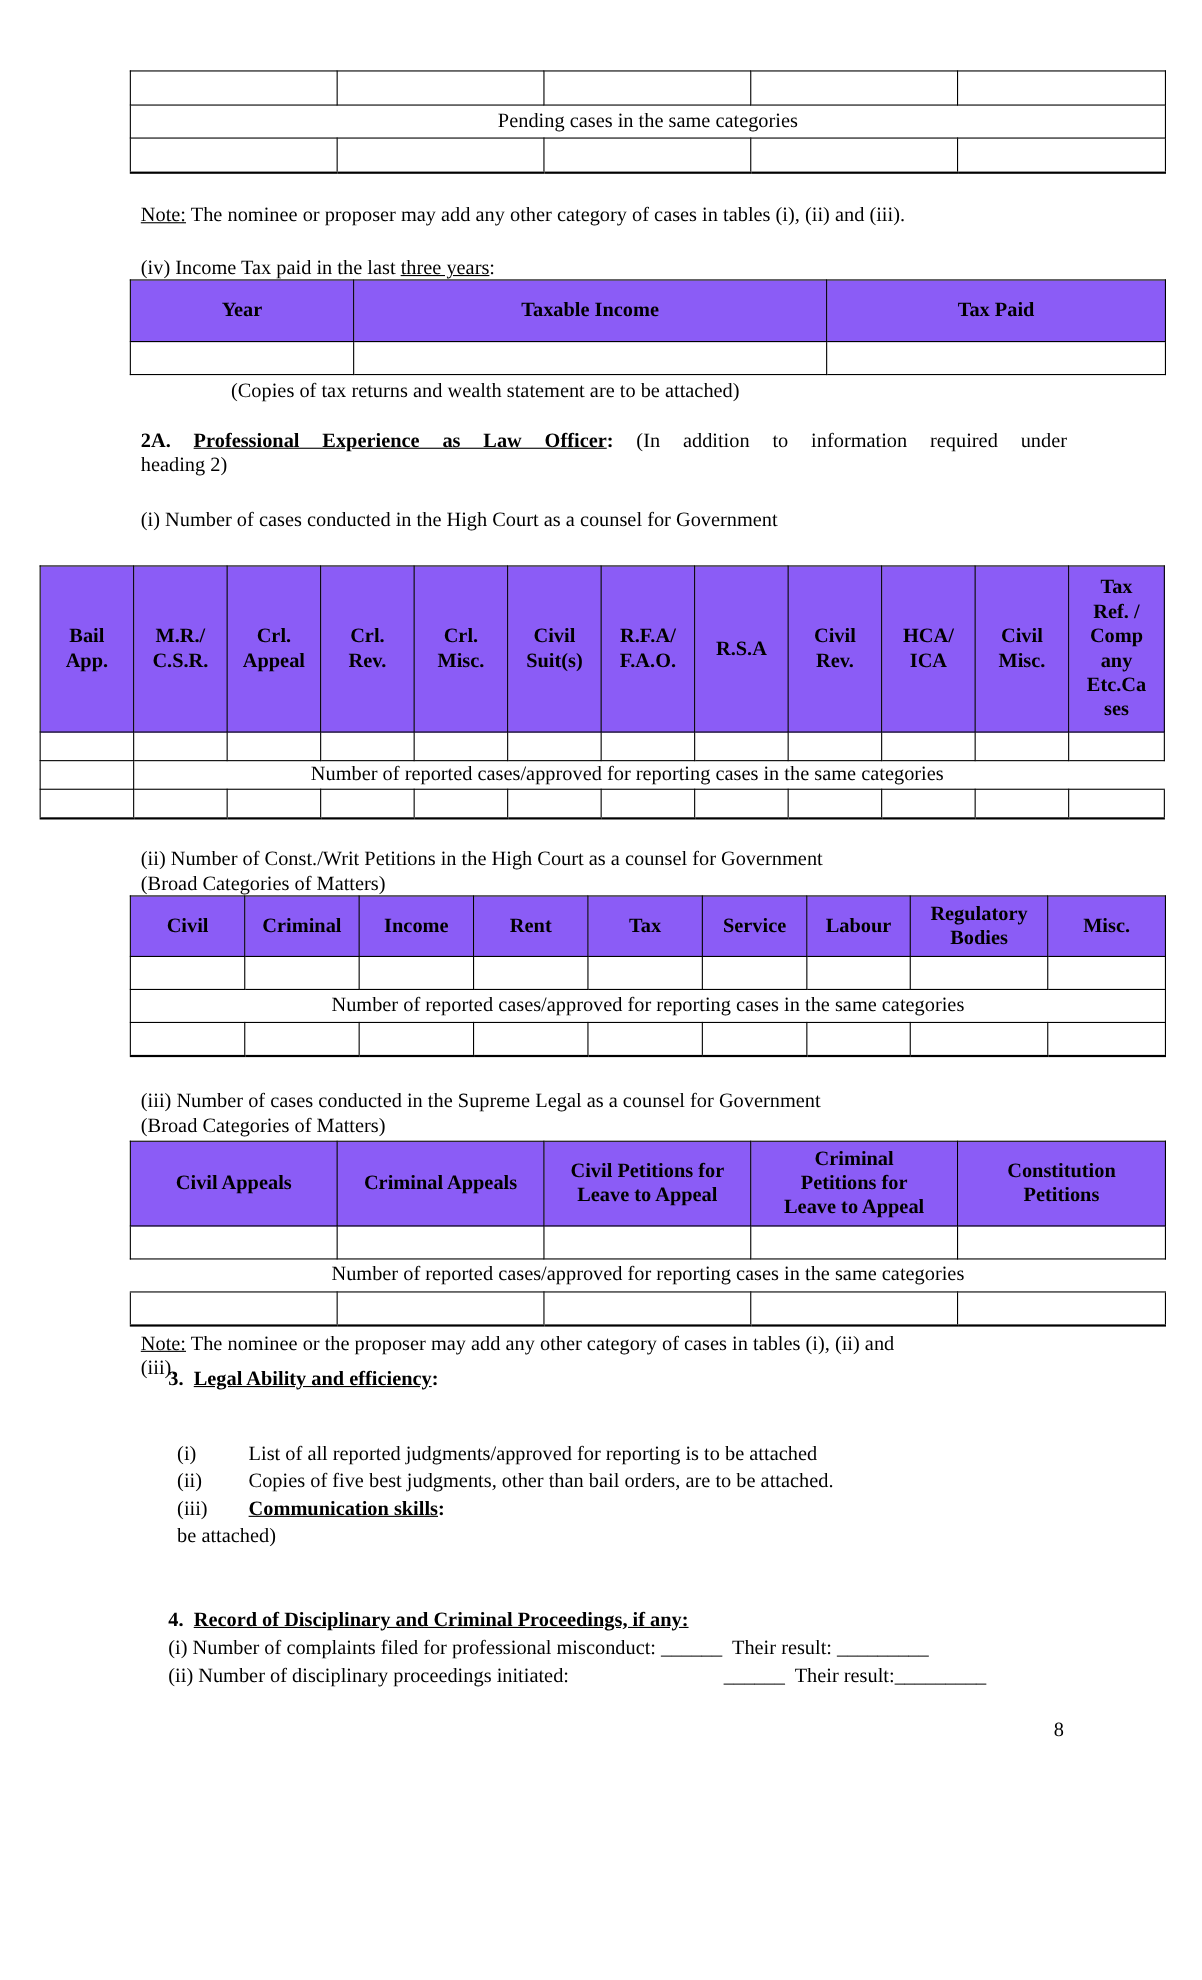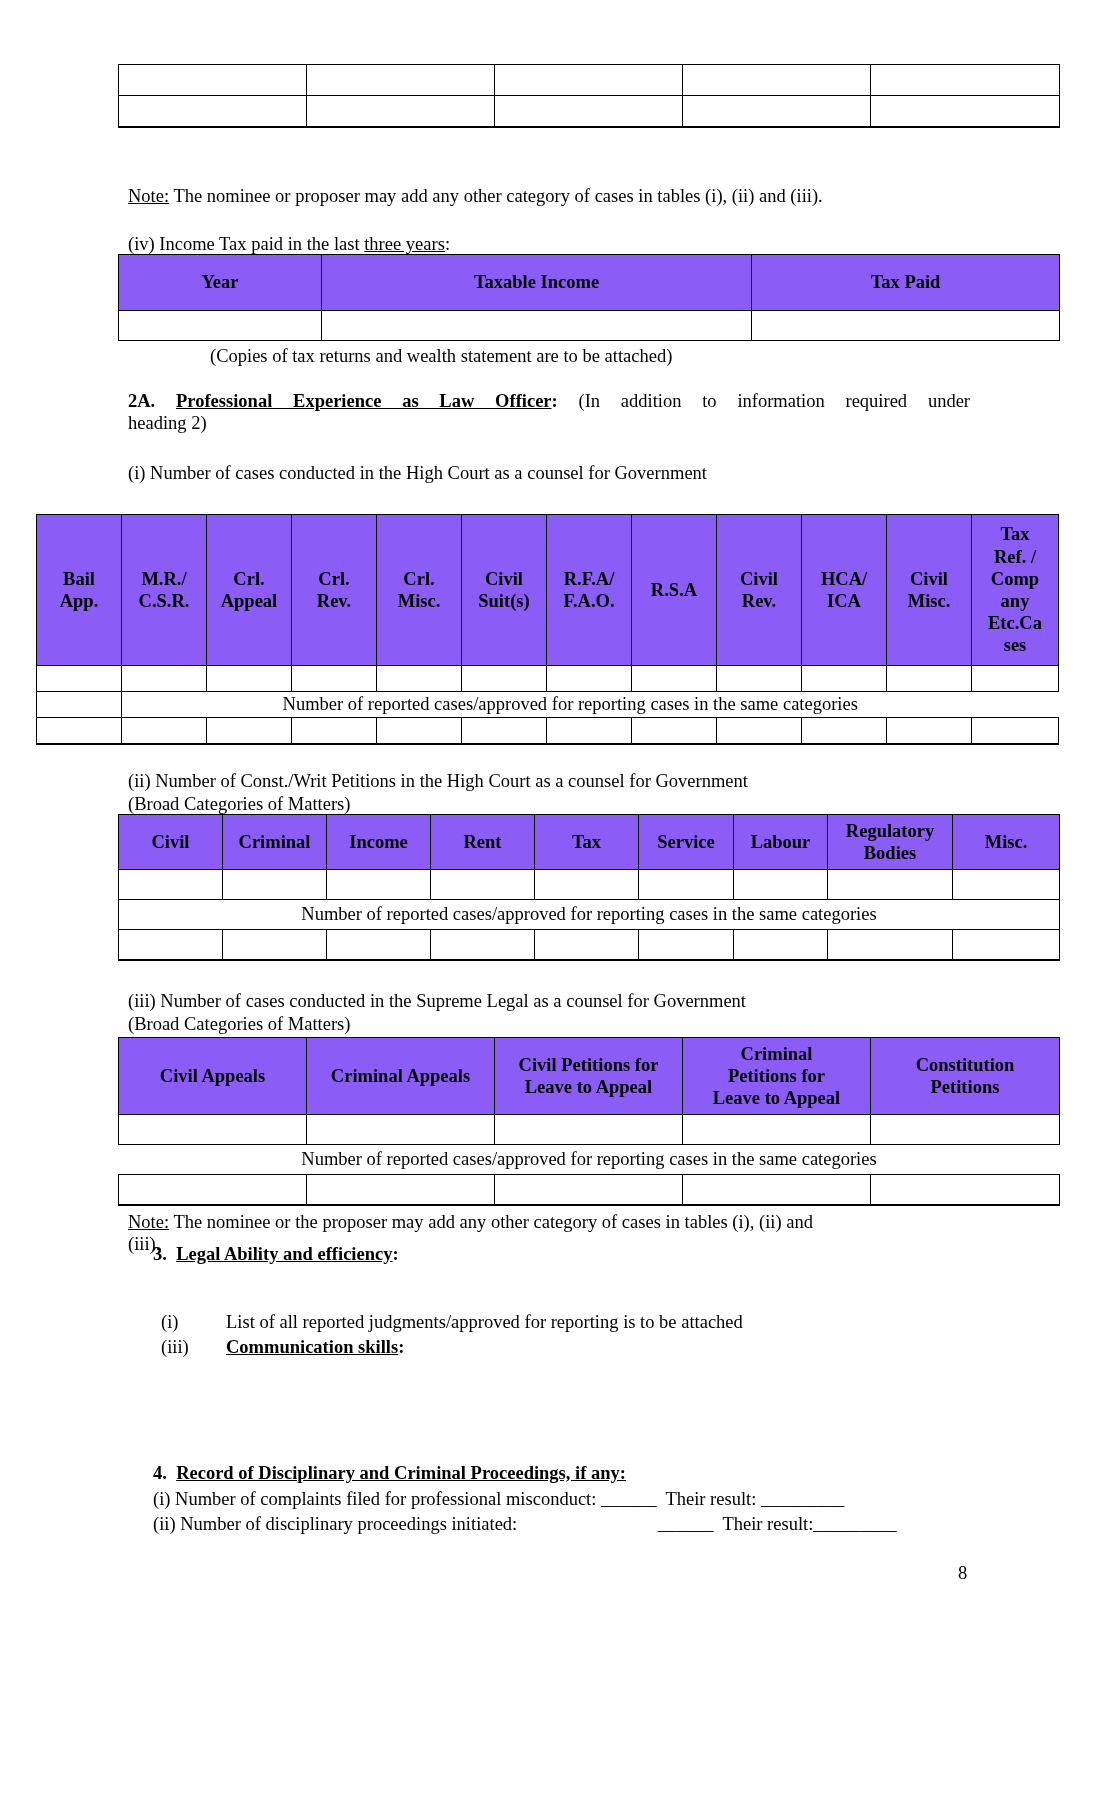--- a/index.html
+++ b/index.html
@@ -30,20 +30,23 @@
       <col style="width:189px">
   </colgroup>
   <tbody>
       <tr style="height:31px">
     <td></td>
     <td></td>
     <td></td>
     <td></td>
     <td></td>
   </tr>
+  <tr style="height:30px">
+    <td colspan="5" class="span-cell">Pending cases in the same categories</td>
+  </tr>
   <tr style="height:31px">
     <td class="thick-b"></td>
     <td class="thick-b"></td>
     <td class="thick-b"></td>
     <td class="thick-b"></td>
     <td class="thick-b"></td>
   </tr>
 </tbody>
   </table>
 
@@ -325,25 +328,29 @@
 
 <div class="abs line" style="left:153px; top:1243px;">
   <span class="b">3.</span>&nbsp;&nbsp;<span class="b u">Legal Ability and efficiency</span><span class="b">:</span>
 </div>
 
 <div class="abs" style="left:161px; top:1311px;">
   <div class="line" style="height:25px;">
     <span style="display:inline-block; width:65px;">(i)</span><span>List of all reported judgments/approved for reporting is to be attached</span>
   </div>
   <div class="line" style="height:25px;">
+    <span style="display:inline-block; width:65px;">(ii)</span><span>Copies of five best judgments, other than bail orders, are to be attached.</span>
+  </div>
+  <div class="line" style="height:25px;">
     <span style="display:inline-block; width:65px;">(iii)</span><span class="b u">Communication skills</span><span class="b">:</span>
   </div>
 </div>
 
 <div class="abs" style="left:161px; top:1386px; width:809px;">
+  <div>be attached)</div>
 </div>
 
 <div class="abs line" style="left:153px; top:1462px;">
   <span class="b">4.</span>&nbsp;&nbsp;<span class="b u">Record of Disciplinary and Criminal Proceedings, if any:</span>
 </div>
 
 <div class="abs line" style="left:153px; top:1488px;">
   <span>(i) Number of complaints filed for professional misconduct: </span><span>______</span><span style="white-space:pre;">  Their result: </span><span>_________</span>
 </div>
 <div class="abs line" style="left:153px; top:1513px;">

